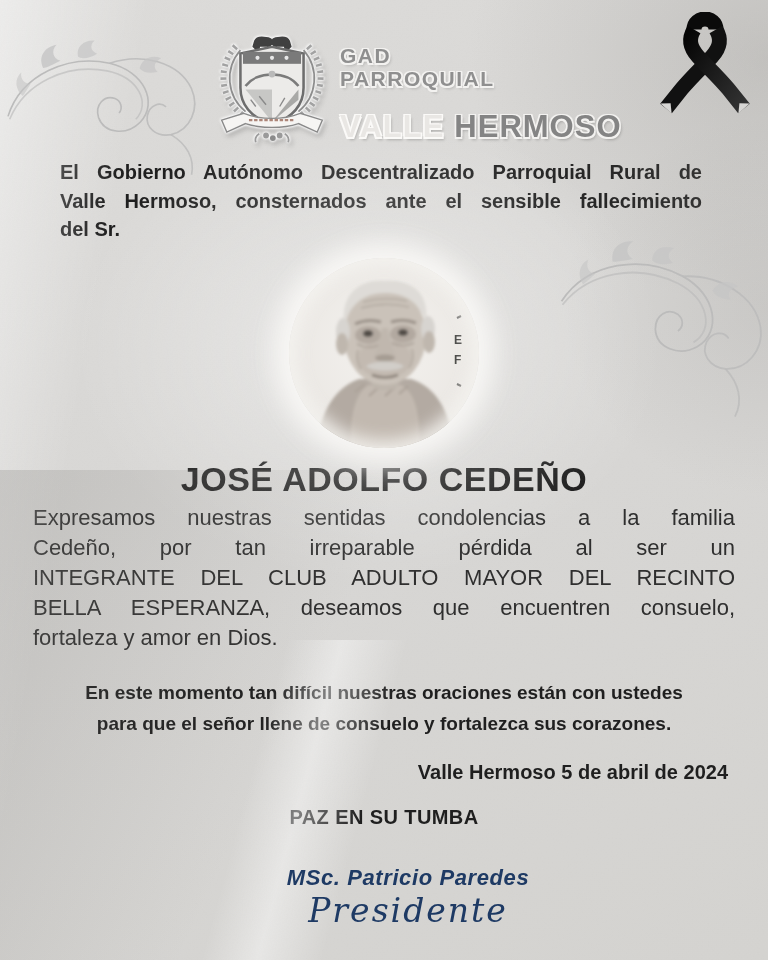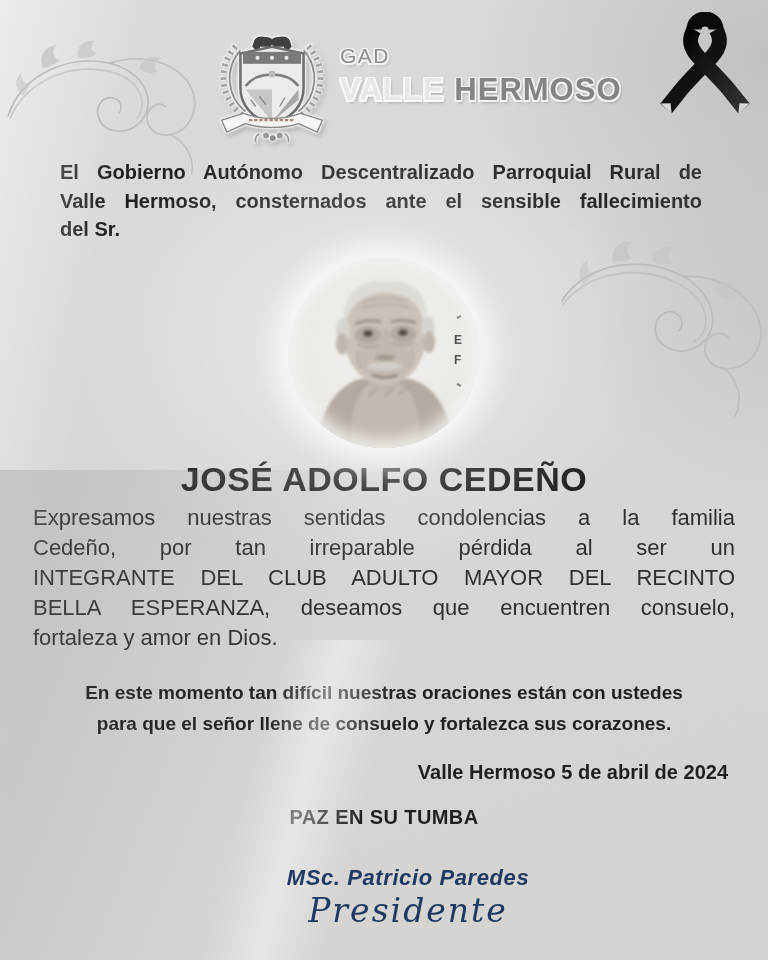--- a/index.html
+++ b/index.html
@@ -18,23 +18,23 @@
   .wash-e{position:absolute;left:110px;bottom:0;width:380px;height:320px;pointer-events:none;
     background:linear-gradient(105deg, rgba(255,255,255,0) 38%, rgba(255,255,255,.45) 50%, rgba(255,255,255,0) 64%);}
   svg.noise{position:absolute;inset:0;pointer-events:none;}
   svg.ornaments{position:absolute;inset:0;pointer-events:none;}
 
   .header{position:relative;height:150px;}
   .crest{position:absolute;left:208px;top:26px;width:128px;height:120px;
     filter:drop-shadow(0 0 1.5px #fff) drop-shadow(0 0 1px #fff) drop-shadow(2px 3px 2px rgba(0,0,0,.18));}
   .logo-text{position:absolute;left:340px;top:44px;line-height:1;}
   .logo-text .l1,.logo-text .l2{
-    font-size:21px;font-weight:400;letter-spacing:1.5px;color:#8f8f8f;line-height:23px;
+    font-size:21px;font-weight:700;letter-spacing:1.5px;color:#8f8f8f;line-height:23px;
     text-shadow:-1.5px -1.5px 0 #f3f2f0,1.5px -1.5px 0 #f3f2f0,-1.5px 1.5px 0 #f3f2f0,1.5px 1.5px 0 #f3f2f0,0 -1.5px 0 #f3f2f0,0 1.5px 0 #f3f2f0,-1.5px 0 0 #f3f2f0,1.5px 0 0 #f3f2f0,2px 3px 3px rgba(0,0,0,.18);}
-  .logo-text .l3{display:flex;gap:10px;font-size:31px;font-weight:700;letter-spacing:1px;margin-top:7px;}
+  .logo-text .l3{display:flex;gap:10px;font-size:31px;font-weight:700;letter-spacing:1px;margin-top:21px;}
   .logo-text .valle{color:#e9e7e4;
     text-shadow:-1.5px -1.5px 0 #fbfaf8,1.5px -1.5px 0 #fbfaf8,-1.5px 1.5px 0 #fbfaf8,1.5px 1.5px 0 #fbfaf8,2px 3px 3px rgba(0,0,0,.22);}
   .logo-text .hermoso{color:#848484;
     text-shadow:-1.5px -1.5px 0 #f3f2f0,1.5px -1.5px 0 #f3f2f0,-1.5px 1.5px 0 #f3f2f0,1.5px 1.5px 0 #f3f2f0,2px 3px 3px rgba(0,0,0,.22);text-align:right;}
   .ribbon{position:absolute;right:8px;top:12px;width:110px;height:138px;}
 
   .intro{margin:8px 66px 0 60px;font-size:20px;font-weight:700;line-height:28.5px;color:#1b1b1b;}
   .jline{text-align:justify;text-align-last:justify;}
   .lline{text-align:left;}
 
@@ -122,20 +122,21 @@
       <line x1="48" y1="110" x2="102" y2="110" stroke="#9a6a5a" stroke-width="2.4" stroke-dasharray="4 2" opacity=".8"></line>
 
       <circle cx="68" cy="128" r="3.4" fill="#9a9a9a"></circle>
         <circle cx="76" cy="131" r="3.4" fill="#8b8b8b"></circle>
         <circle cx="84" cy="128" r="3.4" fill="#9a9a9a"></circle>
       <path d="M60,126 q-6,4 -4,10 M90,126 q6,4 4,10" stroke="#9a9a9a" stroke-width="2" fill="none"></path>
     </svg>
 
     <div class="logo-text">
       <div class="l1">GAD</div>
+      <div class="l2">PARROQUIAL</div>
       <div class="l3">
         <span class="valle">VALLE</span>
         <span class="hermoso">HERMOSO</span>
       </div>
     </div>
 
     <svg class="ribbon" viewBox="0 0 110 135">
       <defs>
         <linearGradient id="rg" x1="0" y1="0" x2="1" y2="1">
           <stop offset="0" stop-color="#050505"></stop>

